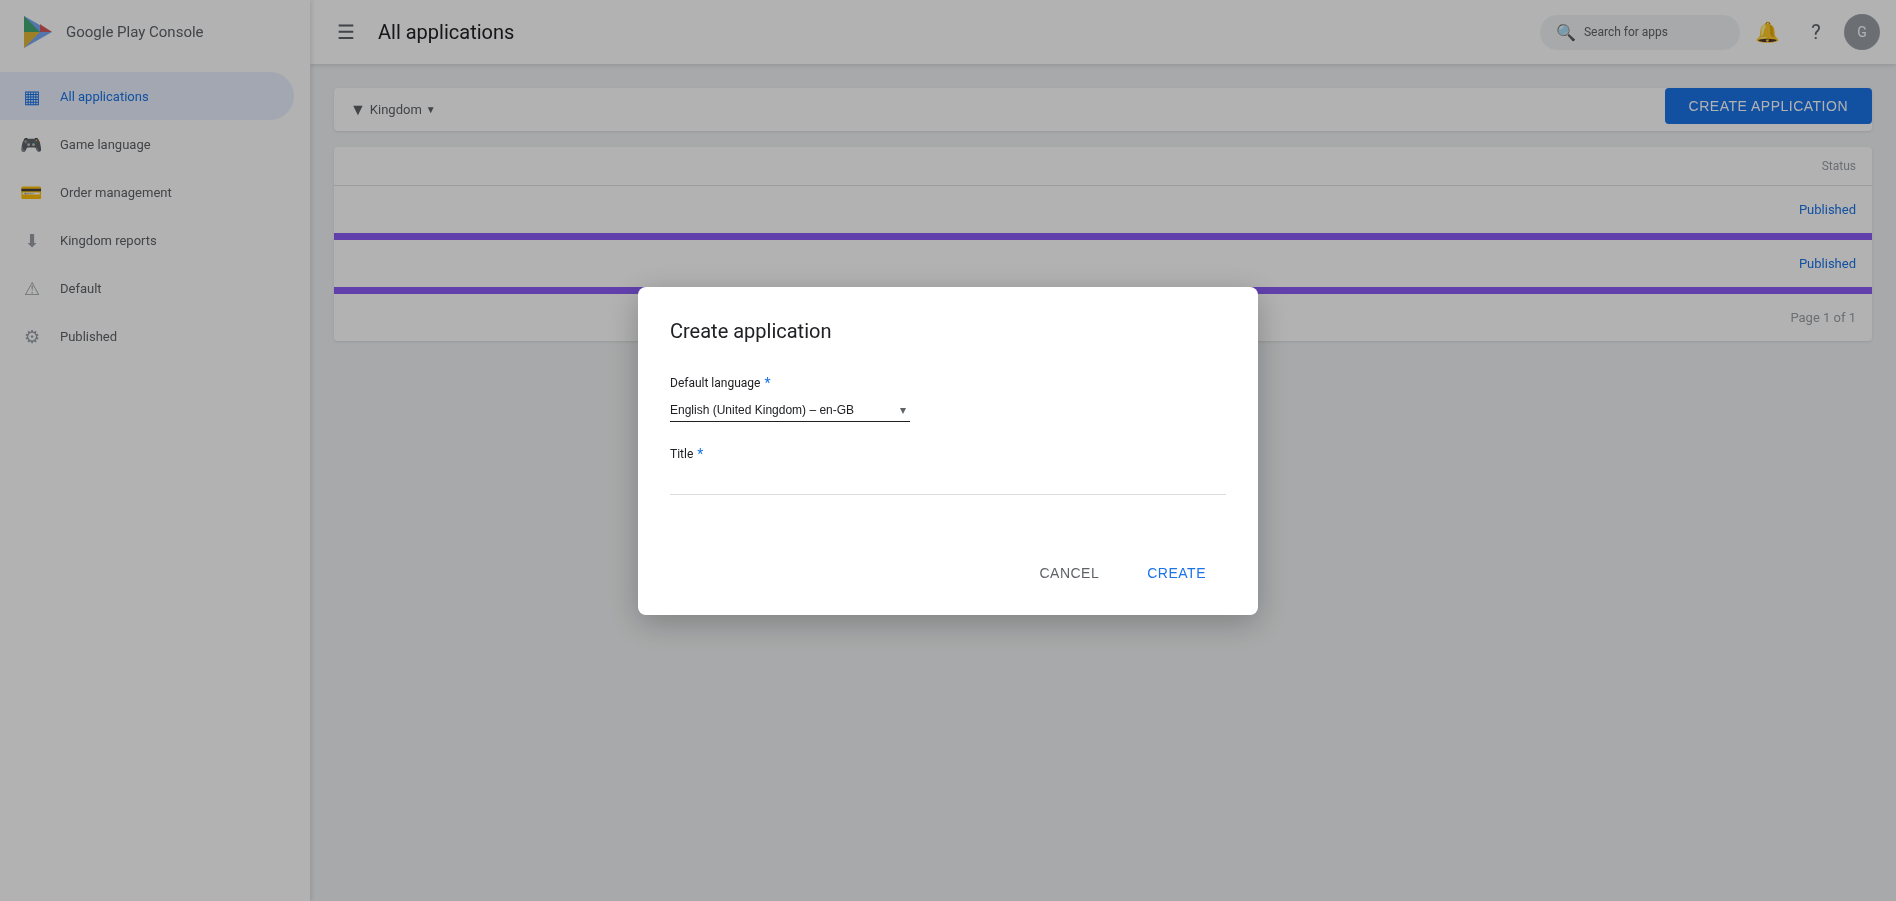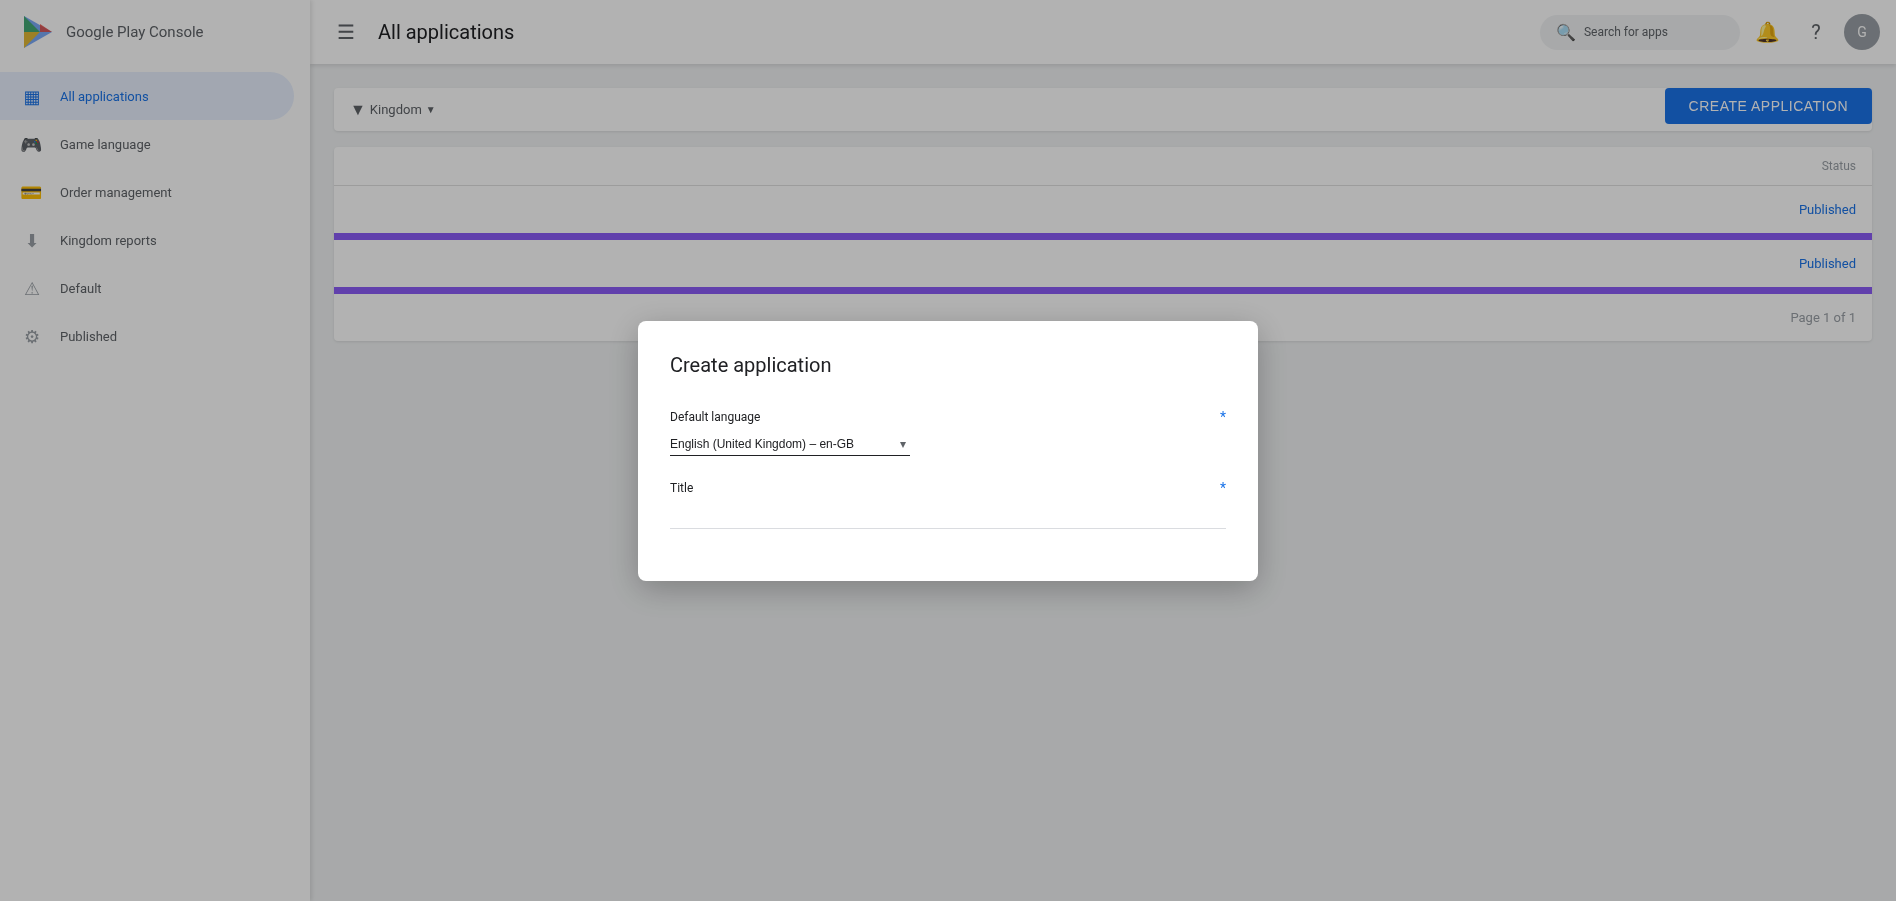--- a/index.html
+++ b/index.html
@@ -249,21 +249,20 @@
     .form-group {
       margin-bottom: 24px;
     }
     .form-label {
       font-size: 12px;
       color: #202124;
       display: flex;
       align-items: center;
       gap: 4px;
       margin-bottom: 8px;
-      justify-content: space-between;
     }
     .required-star {
       color: #1a73e8;
       font-size: 14px;
     }
     .form-select {
       width: 240px;
       padding: 4px 0;
       border: none;
       border-bottom: 1px solid #202124;
@@ -443,14 +442,18 @@
     </div>
 
     <div class="form-group">
       <div class="form-label">
         <span>Title</span>
         <span class="required-star">*</span>
       </div>
       <input type="text" class="form-input" maxlength="50" style="">
     </div>
 
+    <div class="dialog-actions">
+      <button class="btn-cancel">CANCEL</button>
+      <button class="btn-create">CREATE</button>
+    </div>
   </div>
 </div>
 
 </body></html>

